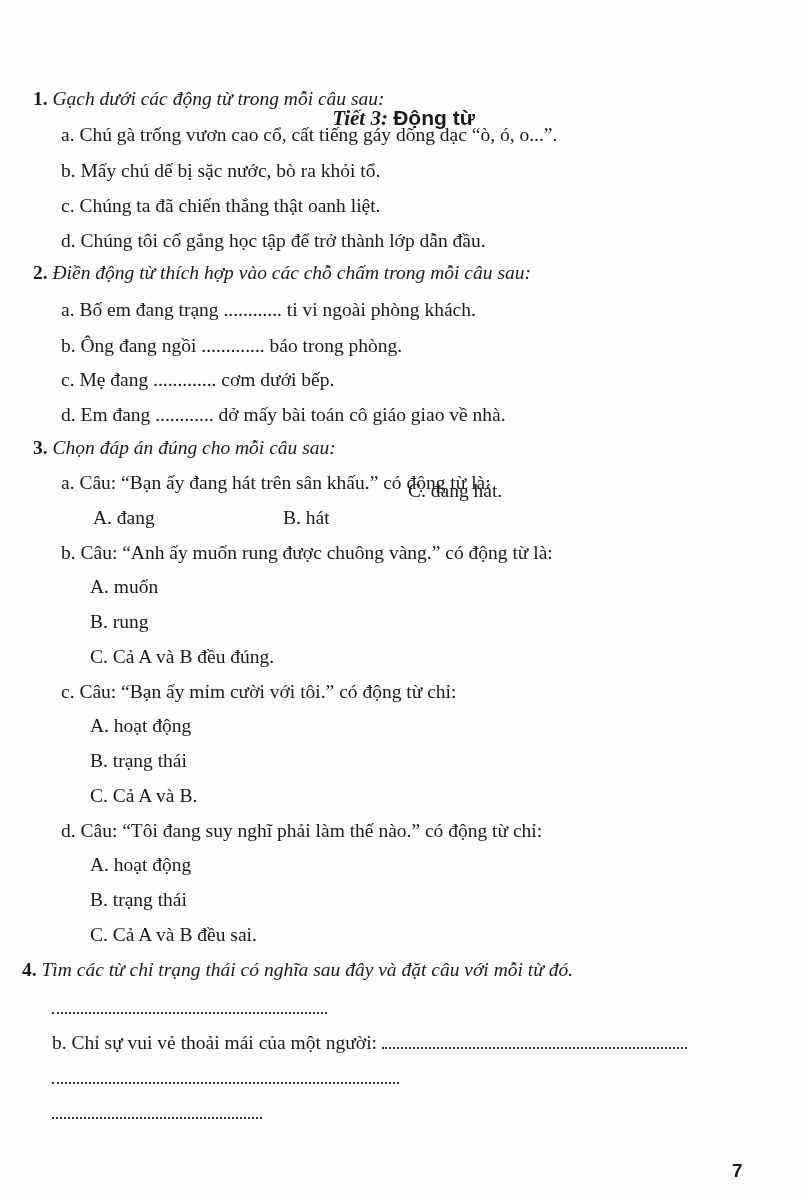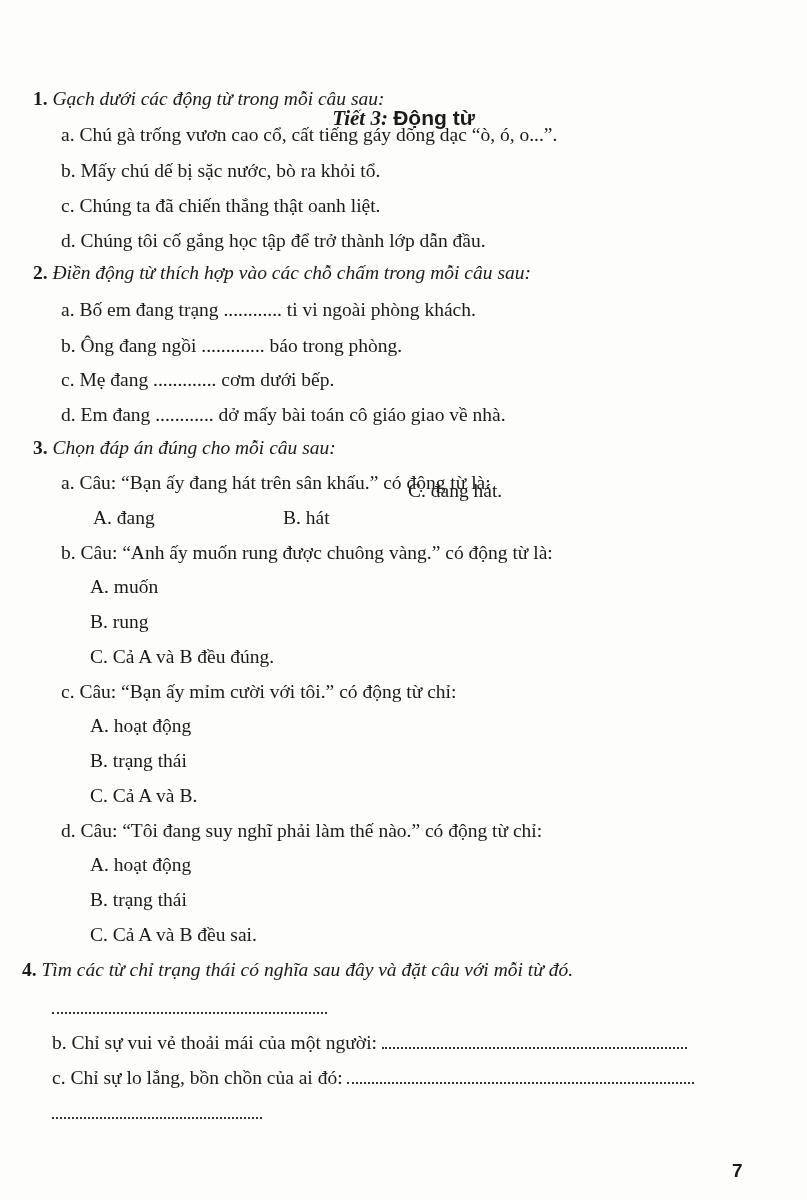--- a/index.html
+++ b/index.html
@@ -92,20 +92,19 @@
   <span class="txt">Tìm các từ chỉ trạng thái có nghĩa sau đây và đặt câu với mỗi từ đó.</span>
 </div>
 <div class="line" style="top:994px; left:52px">
   <span class="fill" style="width:275px"></span>
 </div>
 <div class="line" style="top:1029px; left:52px">
   <span>b. Chỉ sự vui vẻ thoải mái của một người:</span>
   <span class="fill" style="width:305px"></span>
 </div>
 <div class="line" style="top:1064px; left:52px">
-  <span>c. Chỉ sự lo lắng, bồn chồn của ai đó:</span>
   <span class="fill" style="width:347px"></span>
 </div>
 <div class="line" style="top:1099px; left:52px">
   <span class="fill" style="width:210px"></span>
 </div>
 
 <div class="pageno">7</div>
 
 </body></html>

